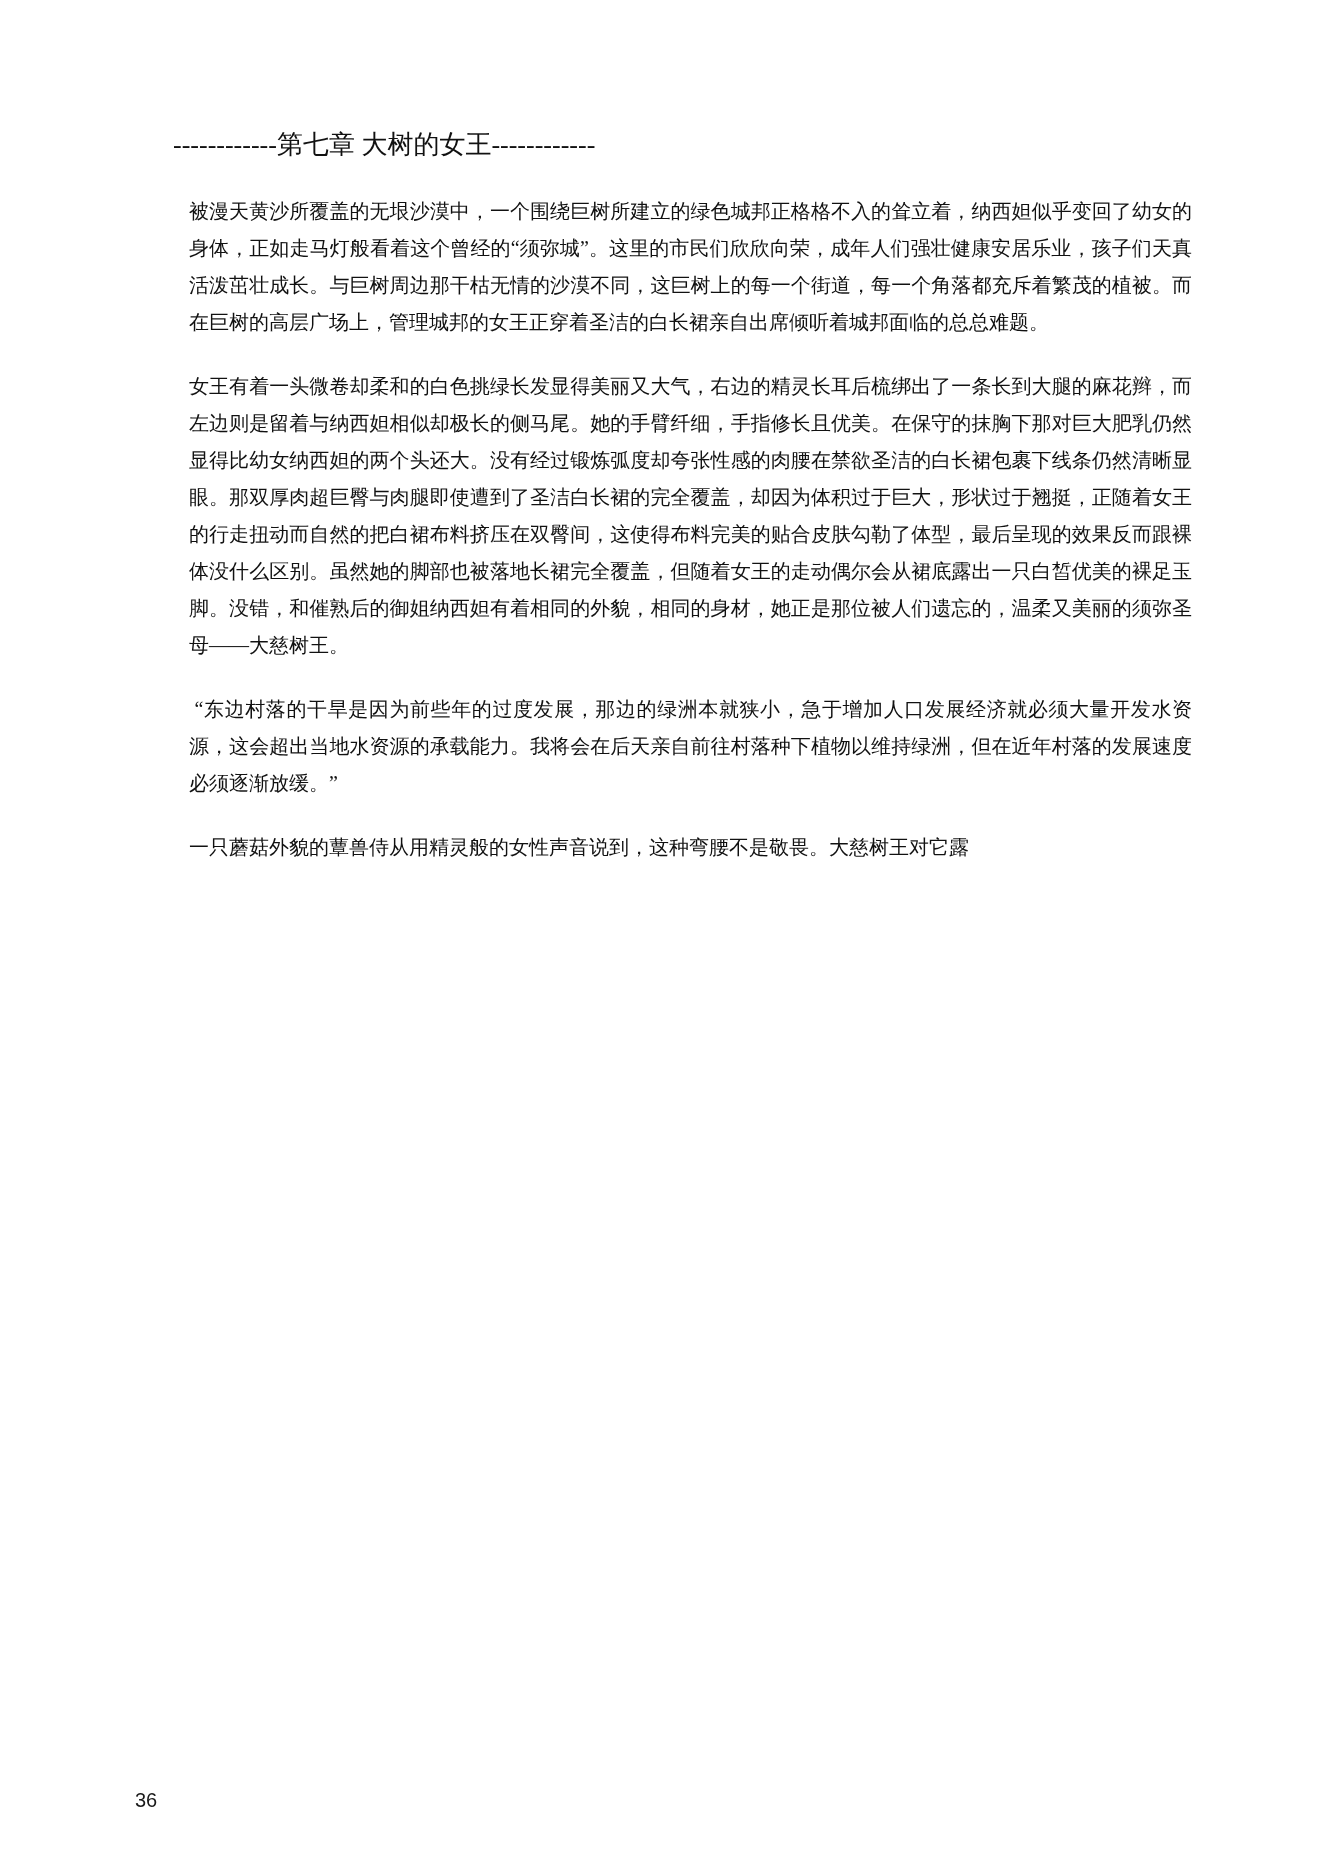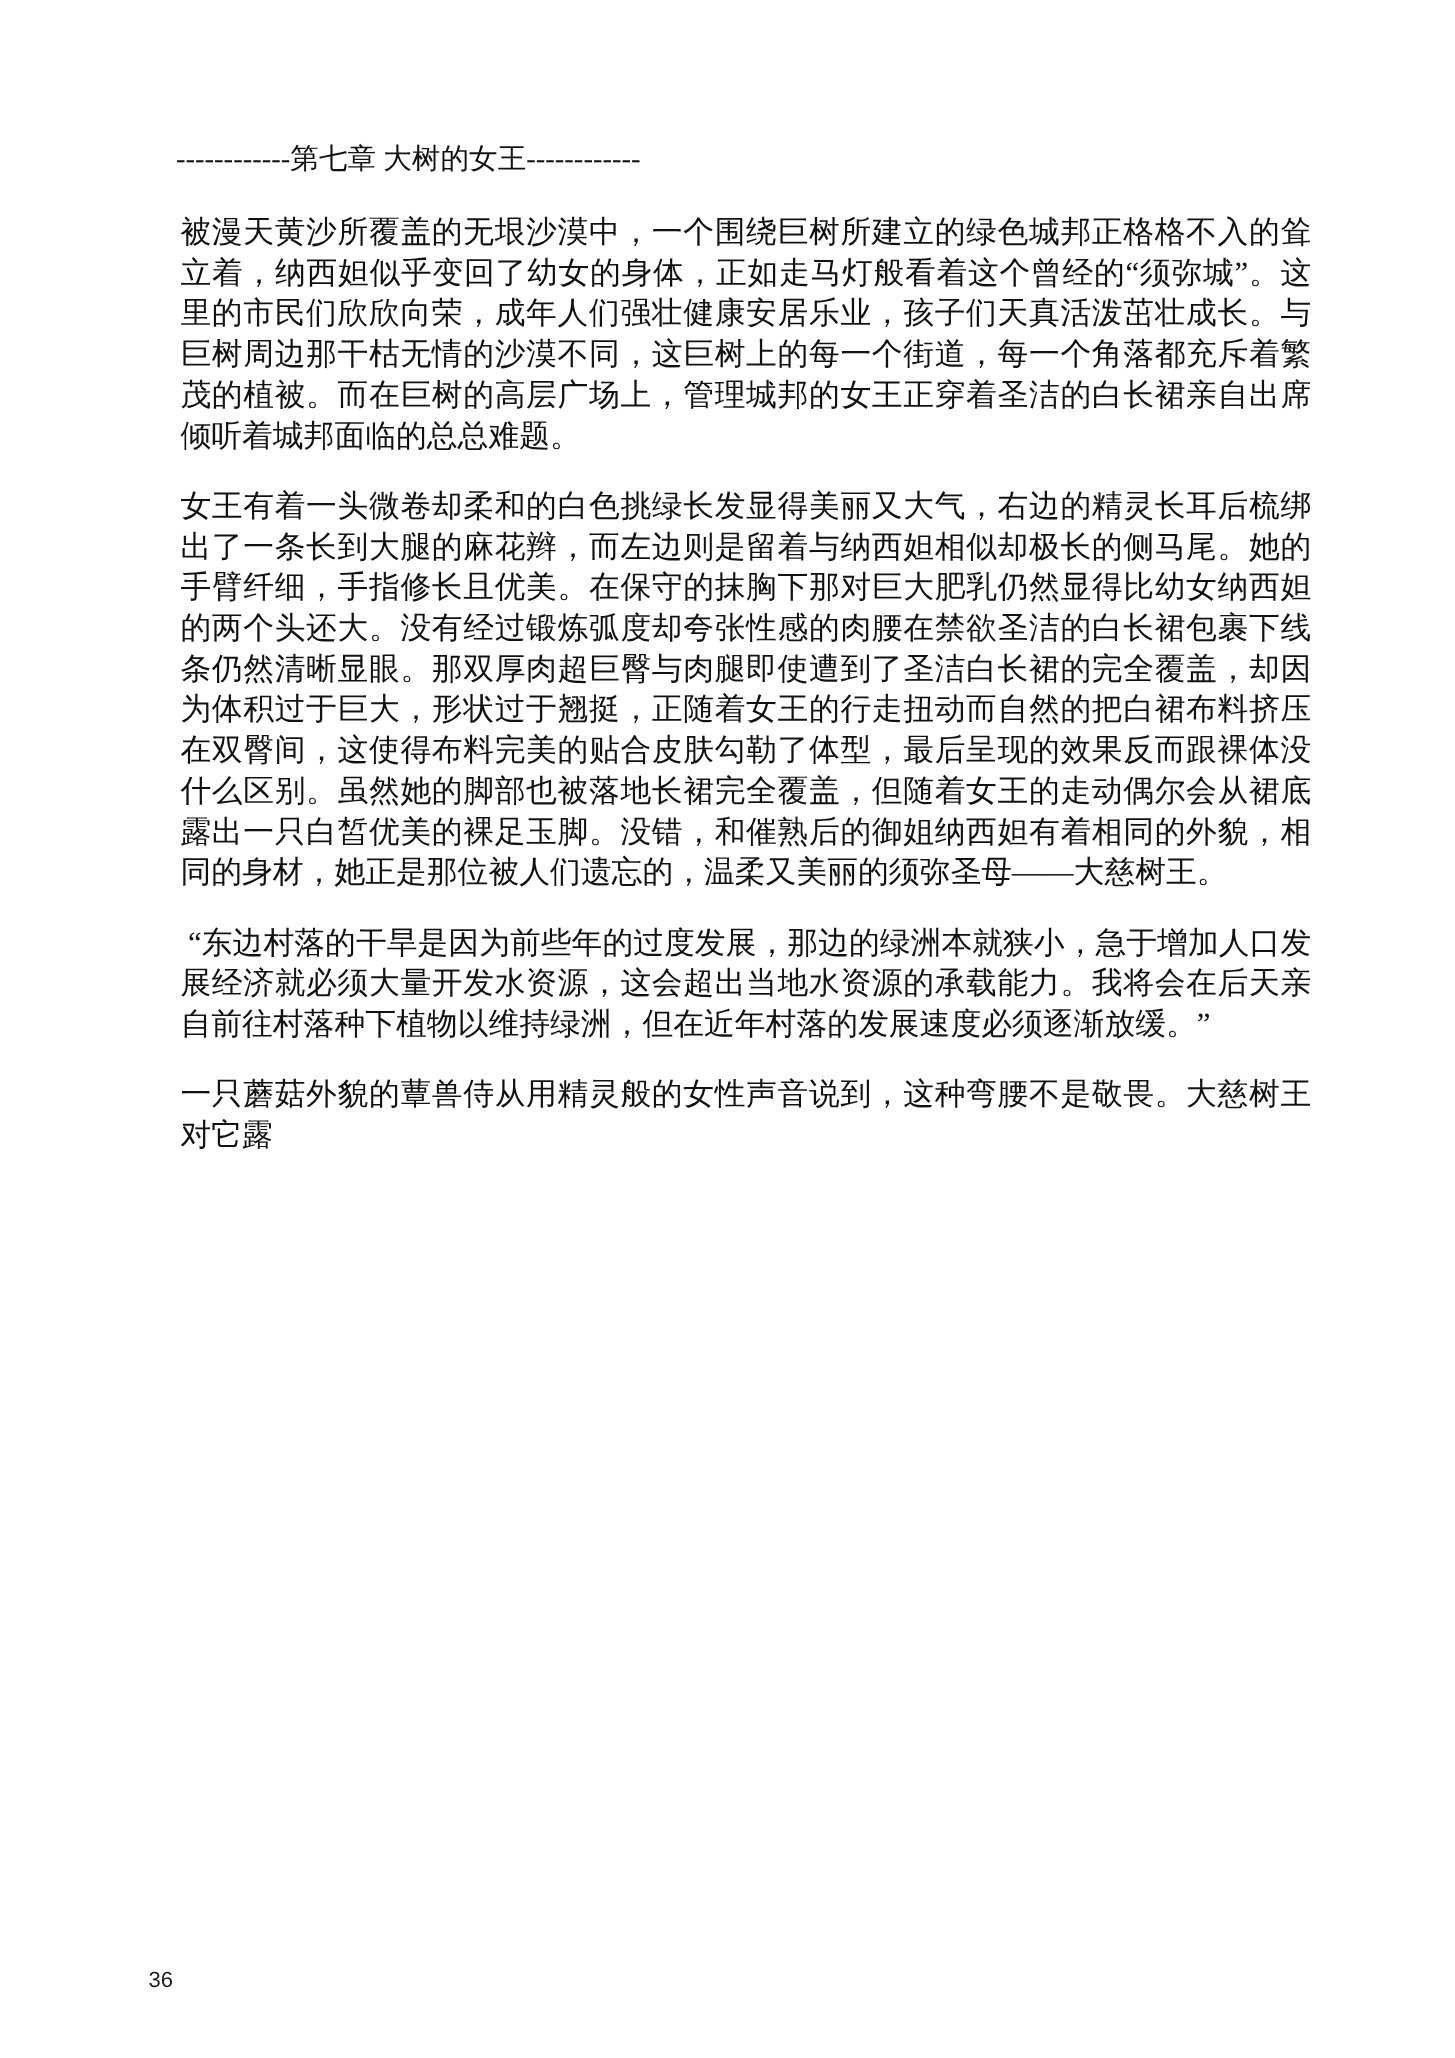--- a/index.html
+++ b/index.html
@@ -12,34 +12,34 @@
     width: 1323px;
     height: 1871px;
     background: #ffffff;
     color: #111111;
     font-family: "Liberation Serif", "DejaVu Serif", serif;
     overflow: hidden;
   }
   .content {
     position: absolute;
     top: 126px;
-    left: 160px;
+    left: 173px;
     right: 131px;
   }
   .chapter-heading {
     font-size: 26px;
     font-weight: normal;
     line-height: 37px;
     margin: 0 0 30px 0;
     color: #111111;
   }
   .para {
-    font-size: 28px;
+    font-size: 20px;
     line-height: 37px;
-    margin: 0 0 27px 4px;
+    margin: 0 0 27px 16px;
     text-align: justify;
     text-justify: inter-ideograph;
     color: #111111;
   }
   .page-number {
     position: absolute;
     left: 135px;
     top: 1789px;
     font-family: "Liberation Sans", "DejaVu Sans", sans-serif;
     font-size: 20px;

